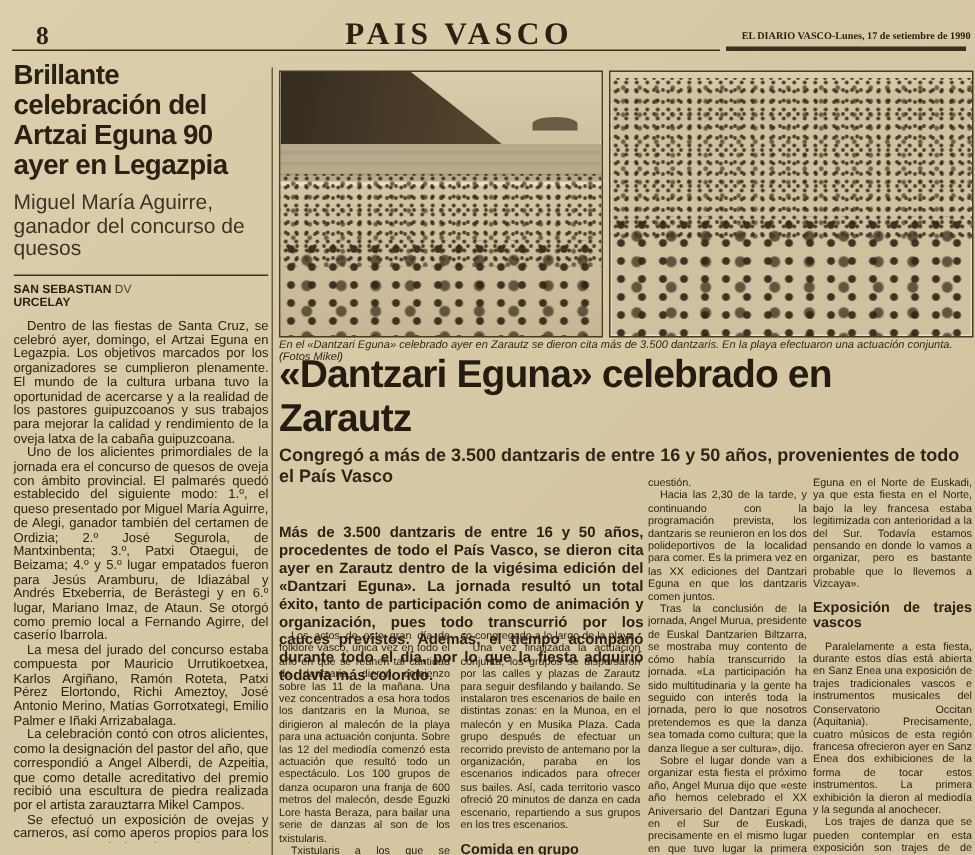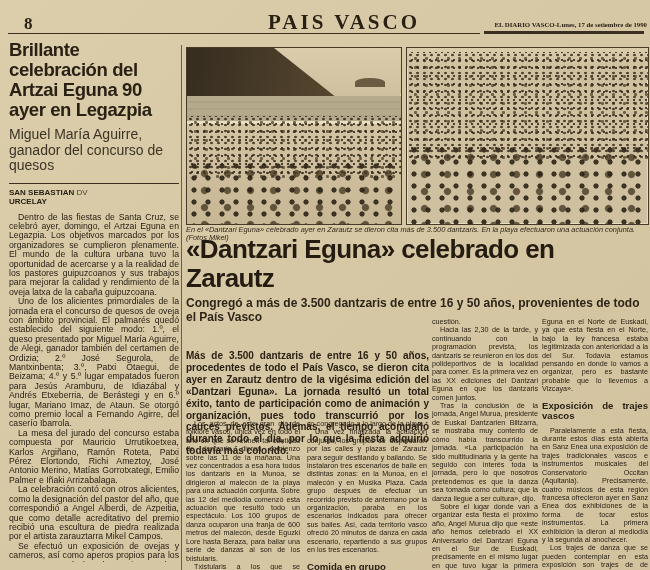--- a/index.html
+++ b/index.html
@@ -3,21 +3,21 @@
 <meta charset="utf-8">
 <style>
   html,body{margin:0;padding:0;}
   body{font-family:"Liberation Sans",sans-serif;}
   #page{position:relative;width:650px;height:570px;overflow:hidden;
         background:linear-gradient(135deg,#dccdab 0%,#d8c9a6 40%,#d2c29e 100%);
         color:#2a2115;}
   
   .pagenum{position:absolute;left:24px;top:14px;font-family:"Liberation Serif",serif;
            font-weight:bold;font-size:17px;}
-  .masthead{position:absolute;left:230px;top:10px;width:190px;text-align:right;
+  .masthead{position:absolute;left:230px;top:10px;width:190px;text-align:left;
             font-family:"Liberation Serif",serif;font-size:21px;letter-spacing:3px;
             font-weight:bold;}
   .edition{position:absolute;left:487px;top:21px;width:160px;text-align:right;
            font-family:"Liberation Serif",serif;font-weight:bold;font-size:6.8px;}
   .rule-h-thin{position:absolute;left:8px;top:33px;width:472px;height:1px;background:#3a2f20;}
   .rule-h-thick{position:absolute;left:484px;top:31px;width:160px;height:3px;background:#3a2f20;}
   
   .vrule{position:absolute;left:181px;top:45px;width:1px;height:525px;background:#6b5d45;}
   
   .la{position:absolute;left:9px;top:40px;width:170px;height:522px;overflow:hidden;}

